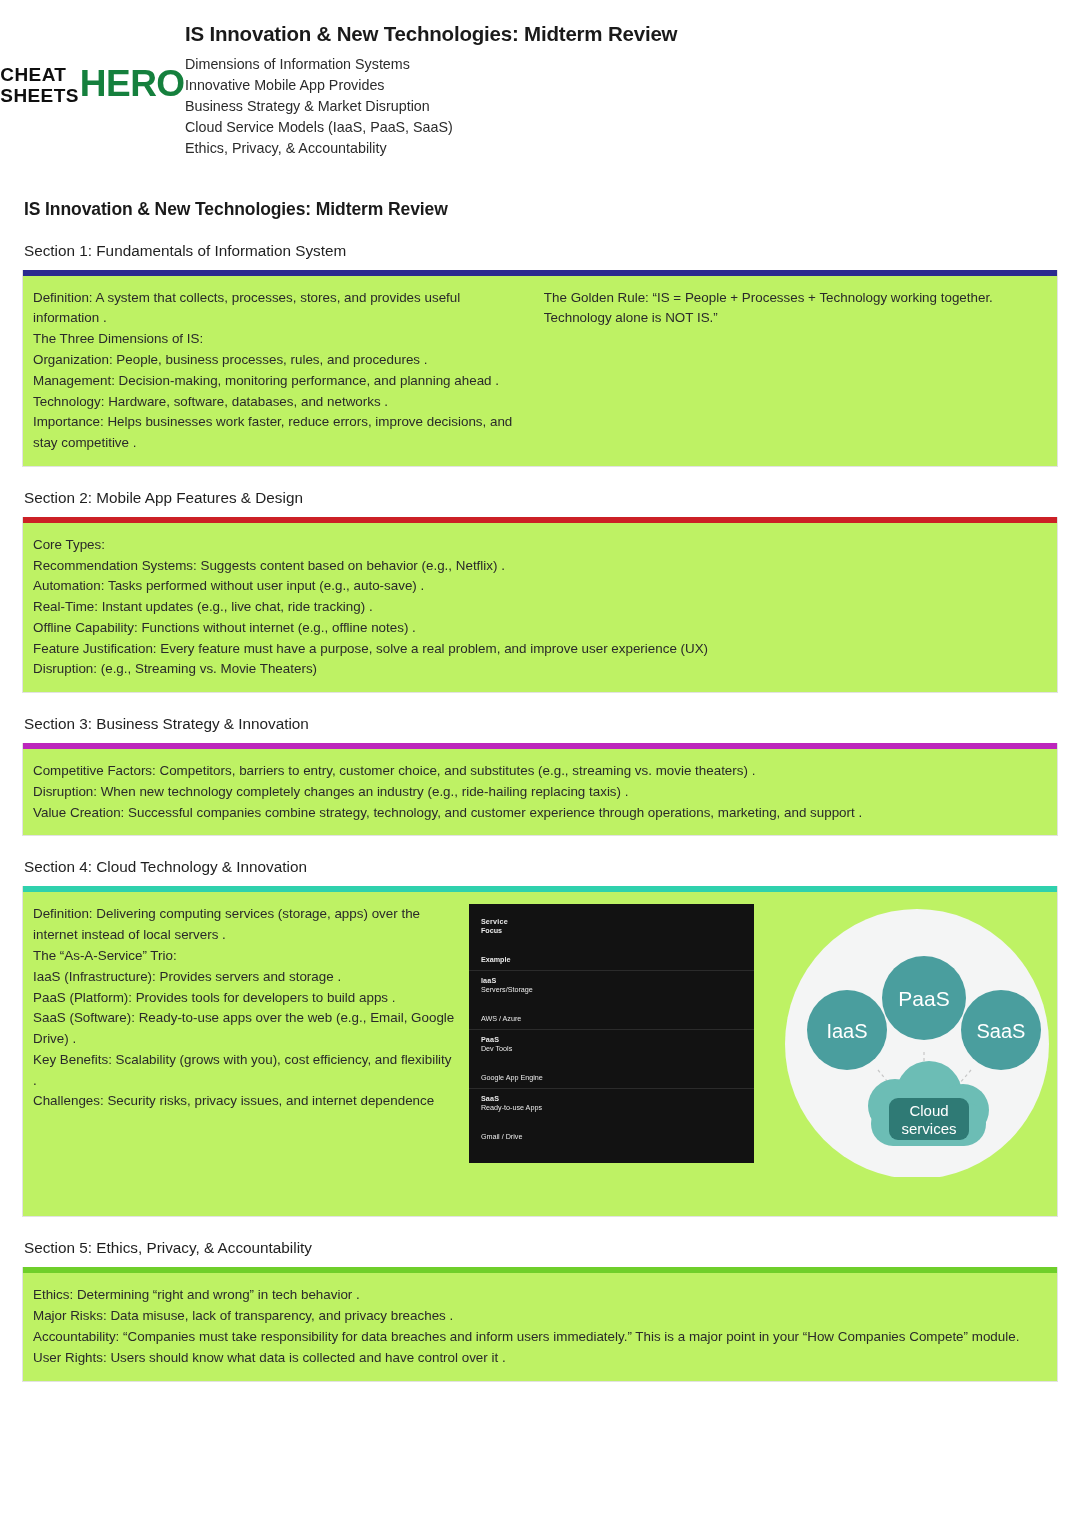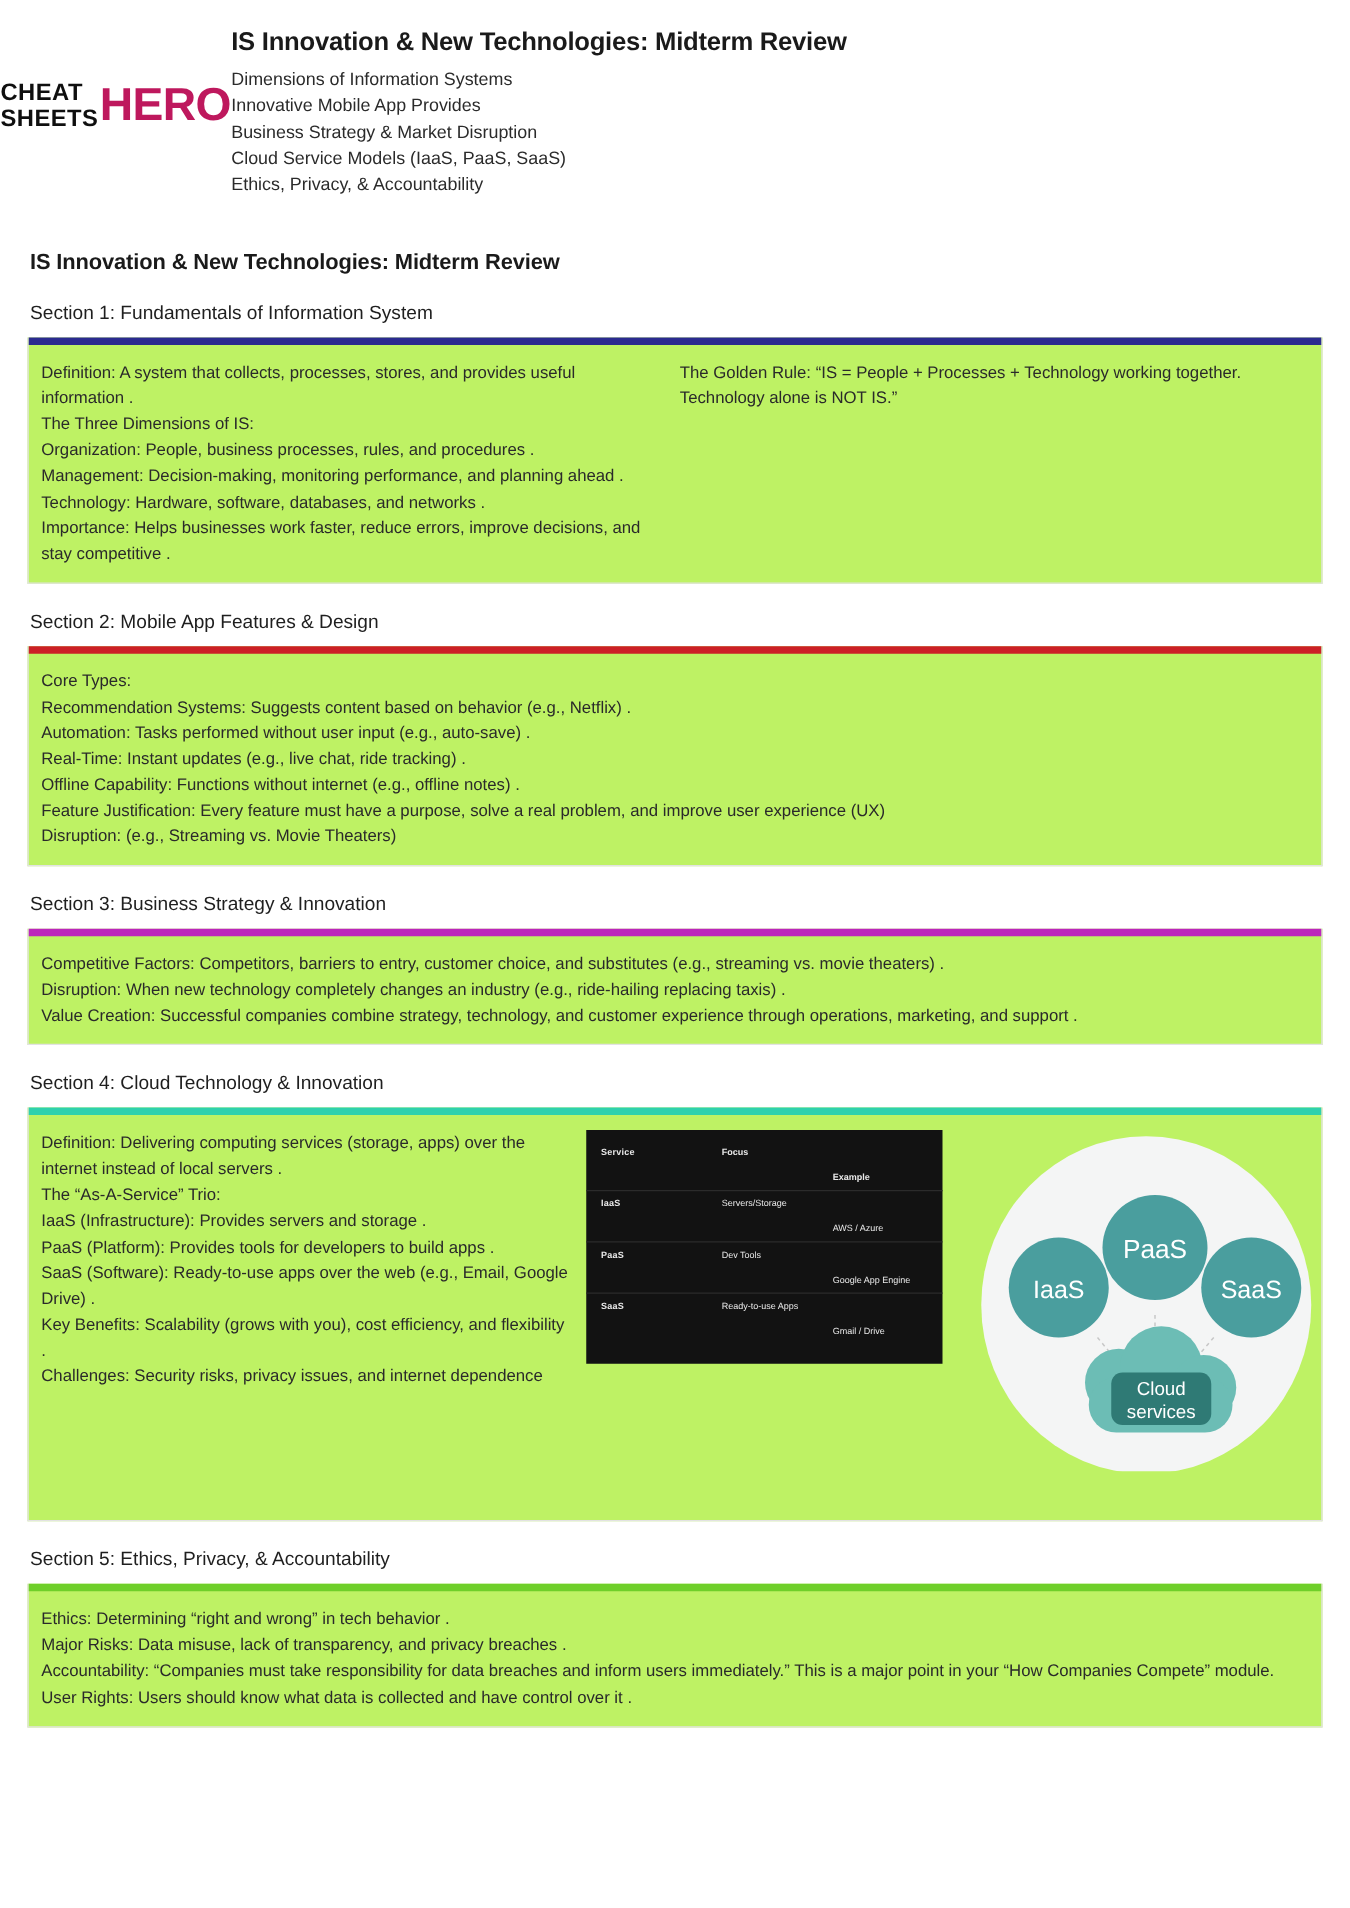--- a/index.html
+++ b/index.html
@@ -141,20 +141,21 @@
     background: #121212;
     padding: 8px 0 16px 0;
     box-sizing: border-box;
   }
   .svc-row {
     display: flex;
     font-size: 7.2px;
     color: #e9e9e9;
     padding: 5px 12px 6px 12px;
     border-bottom: 1px solid #2b2b2b;
+    flex-direction: column;
   }
   .svc-row:last-child { border-bottom: none; }
   .svc-row .c1 { flex: 0 0 37%; font-weight: 700; letter-spacing:.2px; }
   .svc-row .c2 { flex: 0 0 34%; }
   .svc-row .c3 { flex: 1; margin-top: 20px; }
   .svc-row.head .c1,
   .svc-row.head .c2,
   .svc-row.head .c3 { font-weight: 700; }
 
   
@@ -173,21 +174,21 @@
 
 <div class="page">
 
   <div class="header">
     <div class="logo-wrap">
       <div class="logo">
         <div class="logo-left">
           <span>CHEAT</span>
           <span>SHEETS</span>
         </div>
-        <div class="logo-right" style="color: #be185d;">HERO</div>
+        <div class="logo-right" style="color: #15803d;">HERO</div>
       </div>
     </div>
     <div class="header-text">
       <div class="doc-title">IS Innovation &amp; New Technologies: Midterm Review</div>
       <div class="header-sub">Dimensions of Information Systems</div>
       <div class="header-sub">Innovative Mobile App Provides</div>
       <div class="header-sub">Business Strategy &amp; Market Disruption</div>
       <div class="header-sub">Cloud Service Models (IaaS, PaaS, SaaS)</div>
       <div class="header-sub">Ethics, Privacy, &amp; Accountability</div>
     </div>

